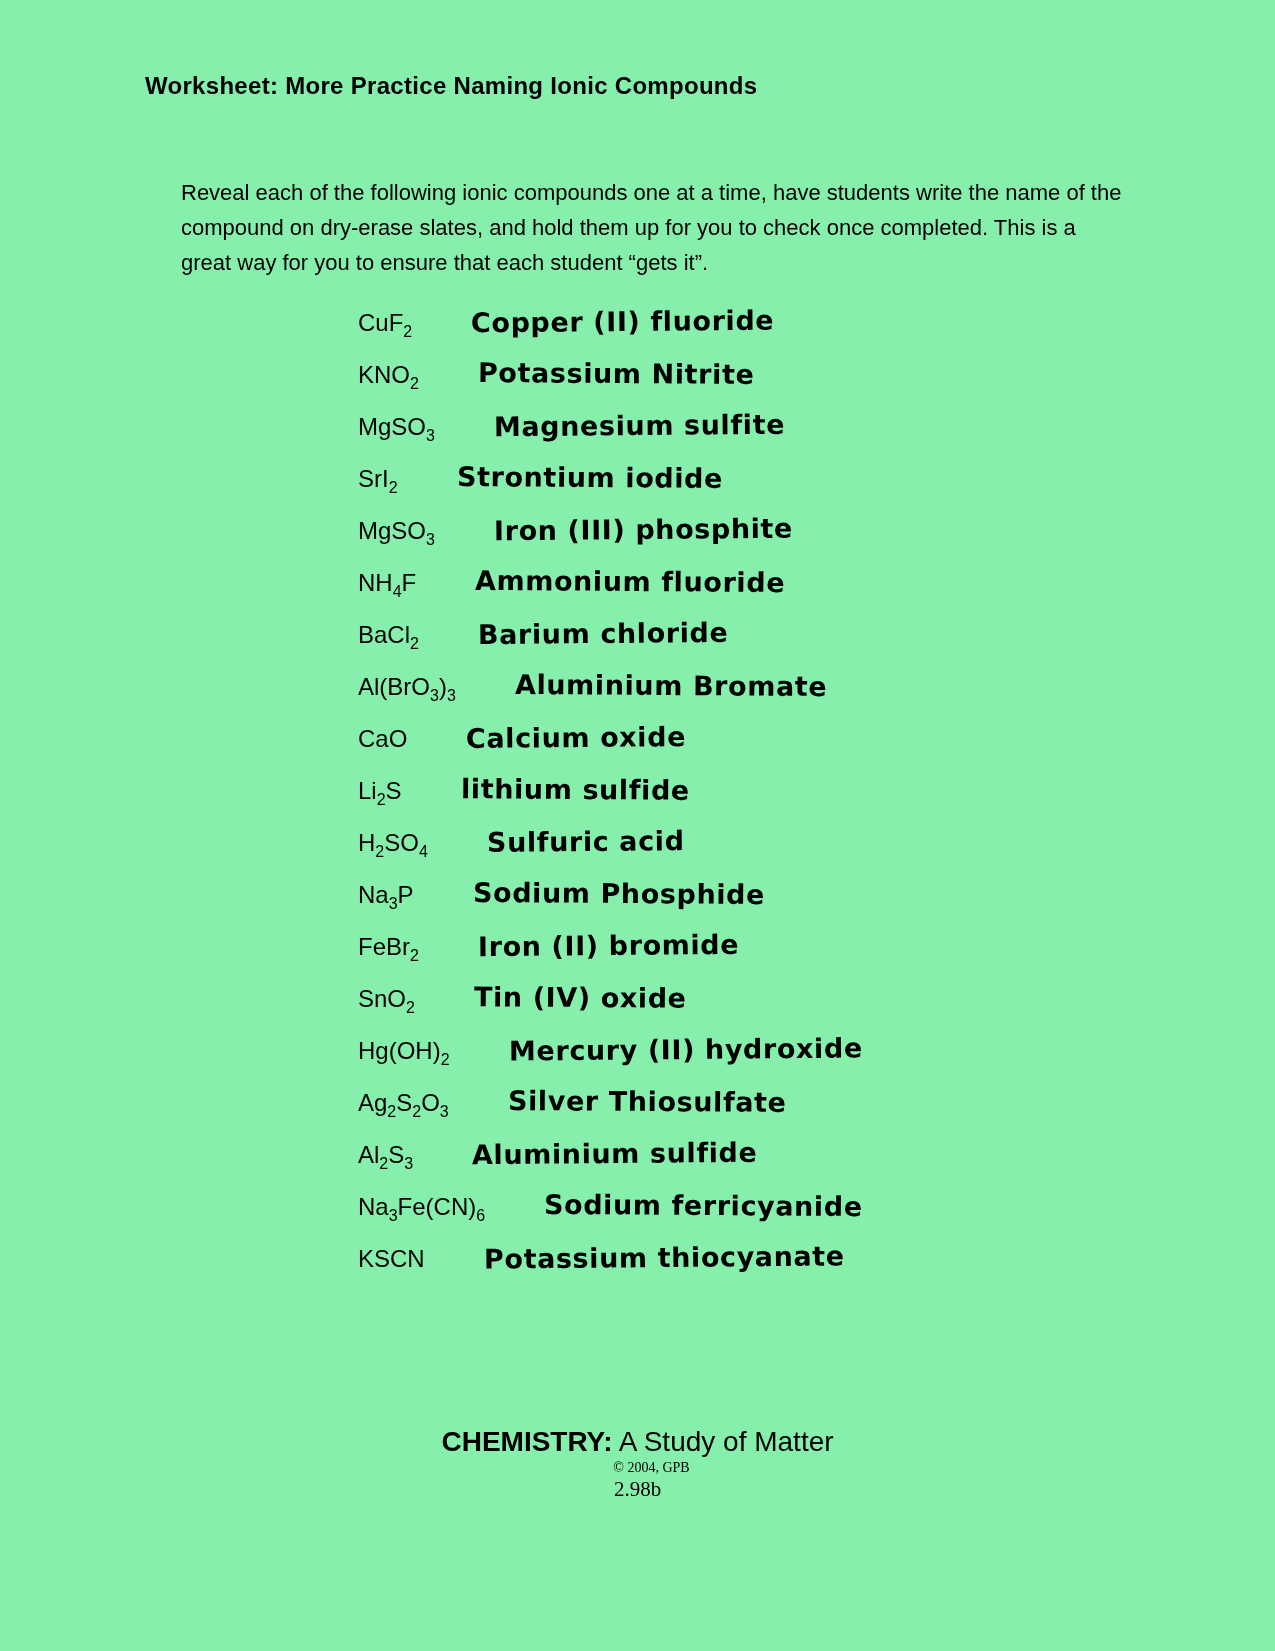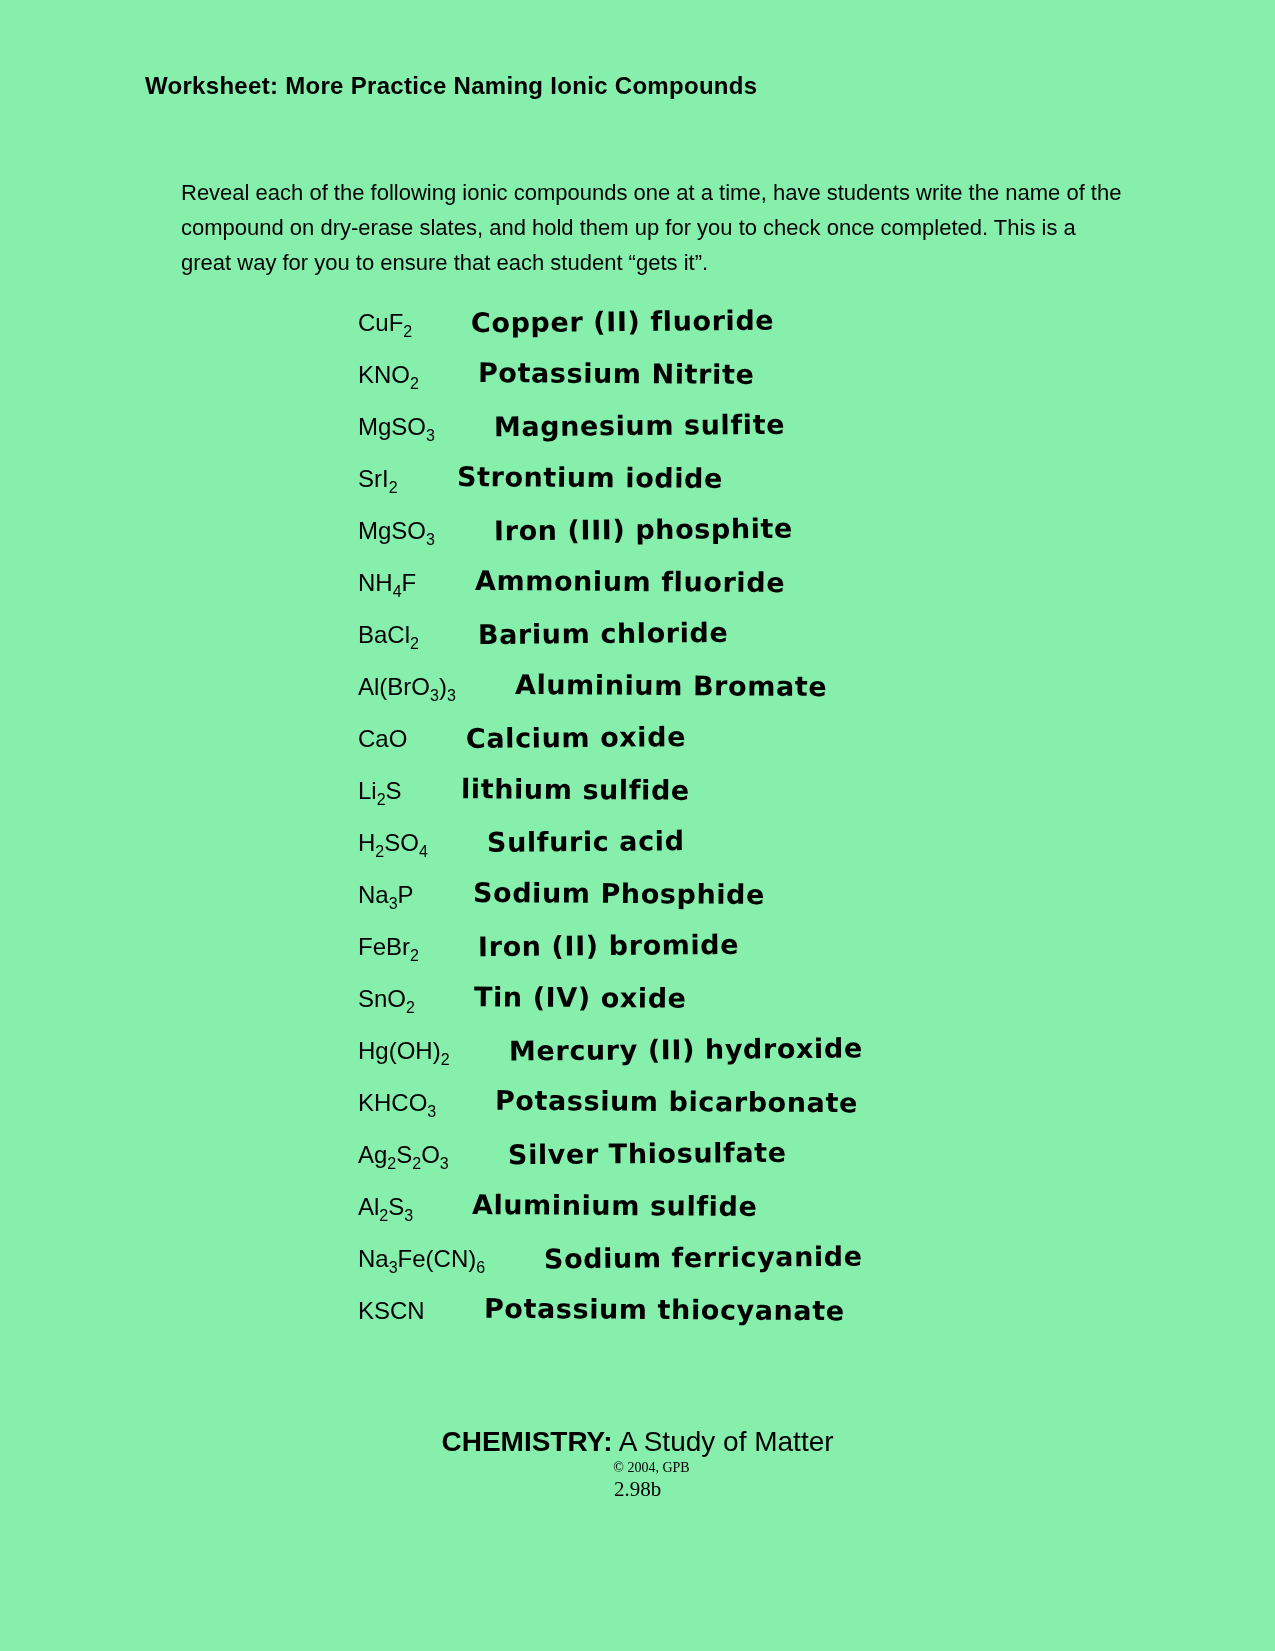--- a/index.html
+++ b/index.html
@@ -147,24 +147,20 @@
       </div>
       <div class="compound-row">
         <span class="formula"><span>SnO</span><sub>2</sub></span>
         <span class="answer">Tin (IV) oxide</span>
       </div>
       <div class="compound-row">
         <span class="formula"><span>Hg(OH)</span><sub>2</sub></span>
         <span class="answer">Mercury (II) hydroxide</span>
       </div>
       <div class="compound-row">
-        <span class="formula"><span>KHCO</span><sub>3</sub></span>
-        <span class="answer">Potassium bicarbonate</span>
-      </div>
-      <div class="compound-row">
         <span class="formula"><span>Ag</span><sub>2</sub><span>S</span><sub>2</sub><span>O</span><sub>3</sub></span>
         <span class="answer">Silver Thiosulfate</span>
       </div>
       <div class="compound-row">
         <span class="formula"><span>Al</span><sub>2</sub><span>S</span><sub>3</sub></span>
         <span class="answer">Aluminium sulfide</span>
       </div>
       <div class="compound-row">
         <span class="formula"><span>Na</span><sub>3</sub><span>Fe(CN)</span><sub>6</sub></span>
         <span class="answer">Sodium ferricyanide</span>

